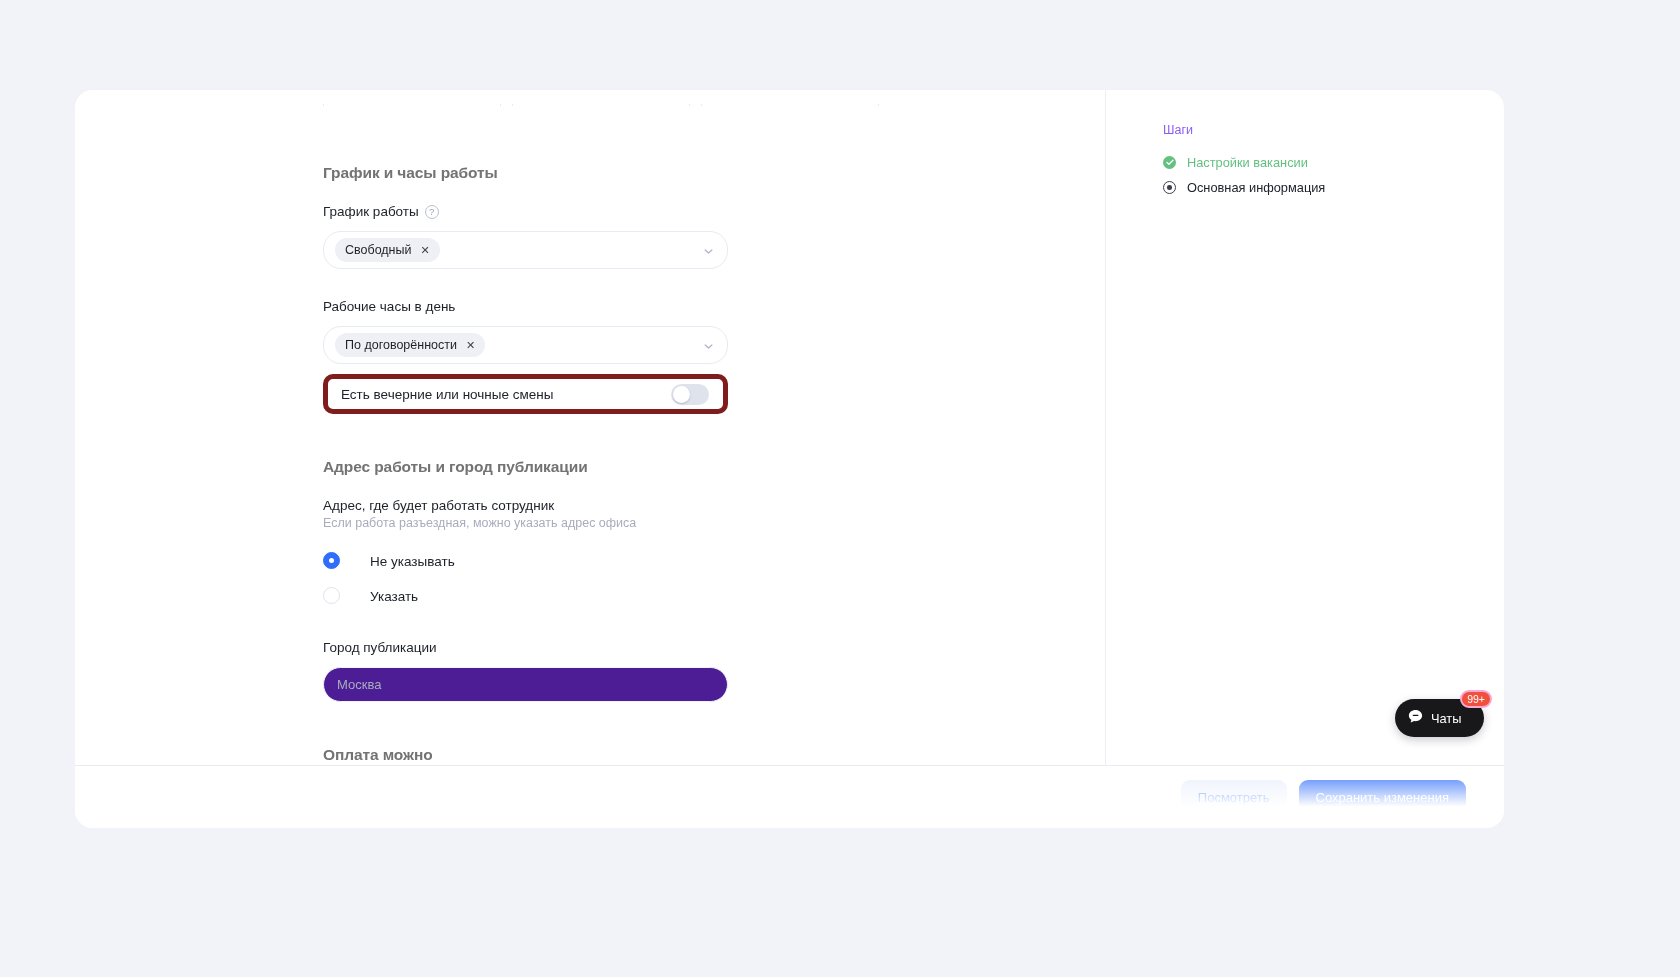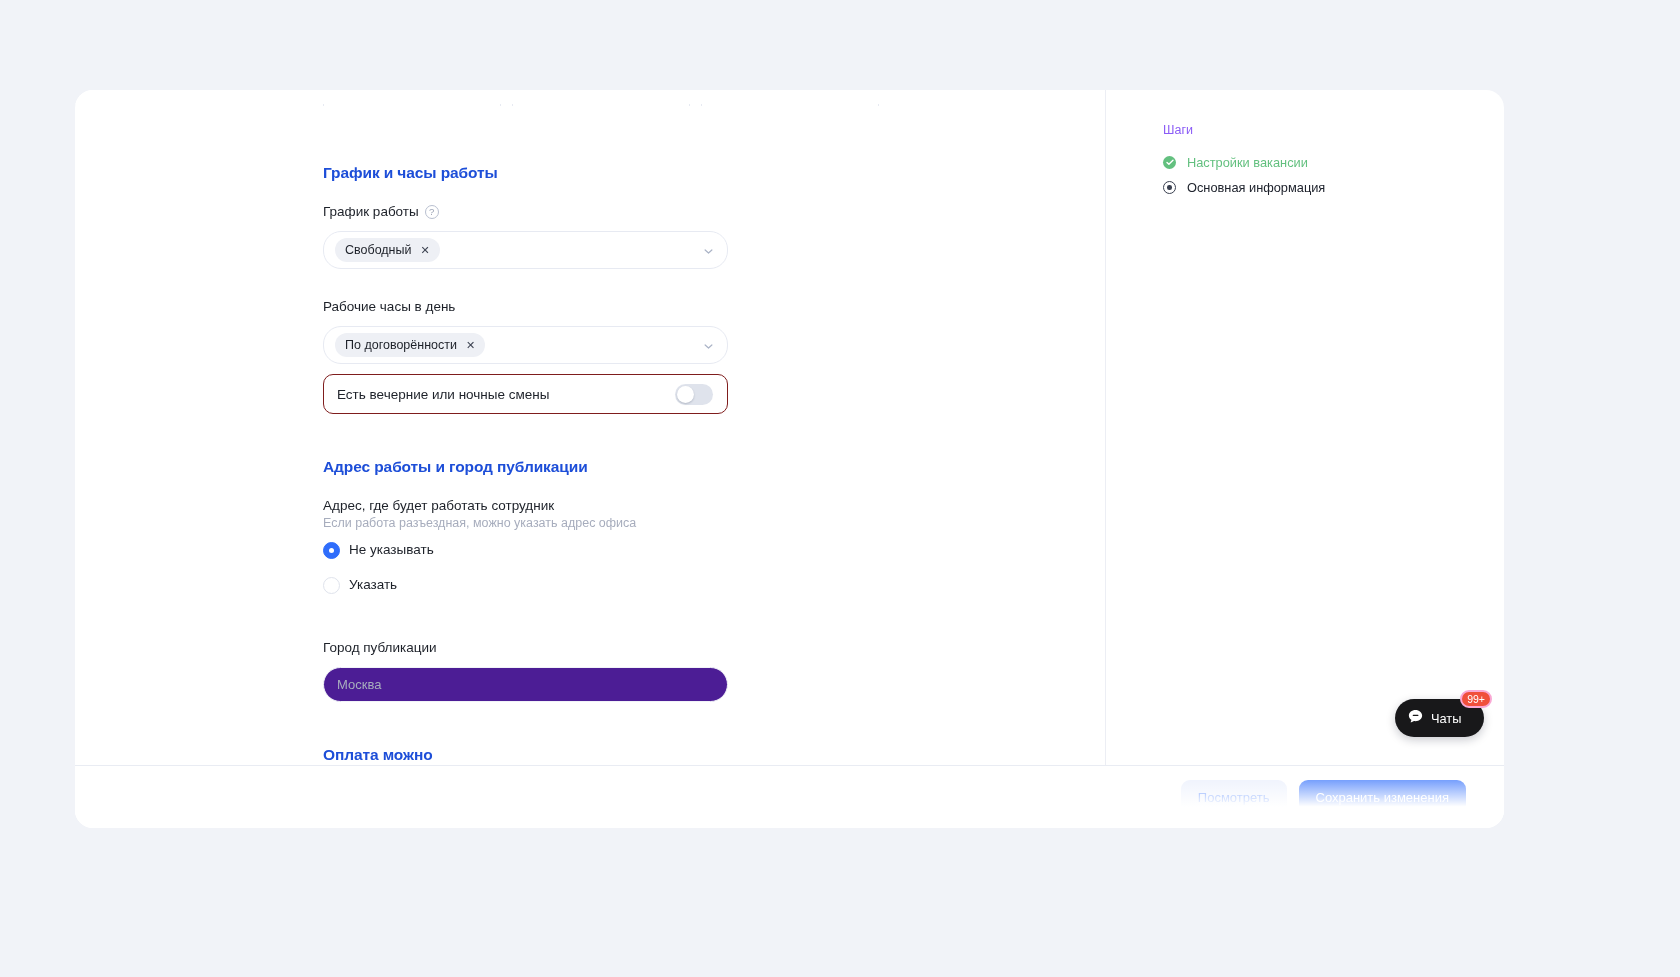--- a/index.html
+++ b/index.html
@@ -89,21 +89,21 @@
     background: #fff;
   }
   .cb-1 { width: 178px; }
   .cb-2 { width: 178px; }
   .cb-3 { width: 178px; }
 
   
   .section-title {
     font-size: 15.5px;
     font-weight: bold;
-    color: #1d4ed8;
+    color: #737373;
     letter-spacing: -0.1px;
   }
 
   .field-label {
     font-size: 13.5px;
     color: #1d2129;
     display: flex;
     align-items: center;
     gap: 6px;
   }
@@ -161,21 +161,21 @@
     position: absolute;
     right: 14px;
     top: 50%;
     margin-top: -3px;
     width: 9px; height: 9px;
   }
   .chevron svg { display: block; }
 
   
   .toggle-row {
-    border: 1px solid #7f1d1d;
+    border: 5px solid #7f1d1d;
     border-radius: 10px;
     height: 40px;
     display: flex;
     align-items: center;
     justify-content: space-between;
     padding: 0 14px 0 13px;
     background: #fff;
   }
   .toggle-label { font-size: 13.5px; color: #1d2129; }
   .switch {
@@ -190,22 +190,22 @@
     left: 2px; top: 2px;
     width: 17px; height: 17px;
     border-radius: 50%;
     background: #ffffff;
     box-shadow: 0 1px 2px rgba(20,30,60,.22);
   }
 
   
   .radio-row {
     display: flex;
-    align-items: flex-start;
-    gap: 9px;
+    align-items: flex-end;
+    gap: 30px;
     height: 27px;
   }
   .radio {
     width: 17px; height: 17px;
     border-radius: 50%;
     flex: 0 0 17px;
     border: 1px solid #dfe3ec;
     background: #fff;
     position: relative;
   }

